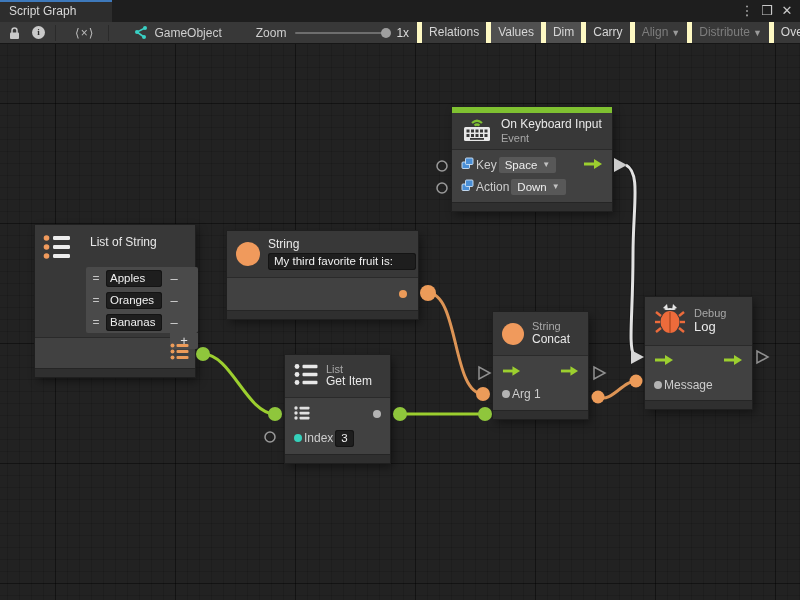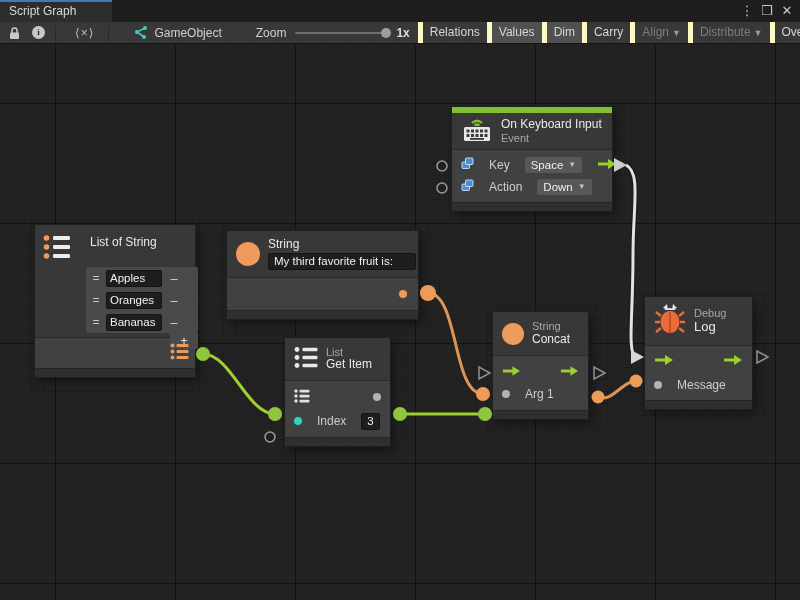--- a/index.html
+++ b/index.html
@@ -41,21 +41,21 @@
 
   
   .node { position:absolute; background:#ffffff; box-shadow:0 0 0 1px #1f1f1f, 3px 4px 9px rgba(0,0,0,0.45); }
   .nheader { background:#383838; border-bottom:1px solid #2a2a2a; display:flex; align-items:center; gap:8px; padding:5px 9px; }
   .nbody { background:#414141; }
   .nfooter { height:9px; background:#2f2f2f; border-top:1px solid #252525; }
   .evbar { height:6px; background:#7FC131; }
   .tcol { display:flex; flex-direction:column; justify-content:center; line-height:1.15; }
   .title { font-size:12px; color:#e9e9e9; }
   .subtitle { font-size:11px; color:#a8a8a8; }
-  .prow { display:flex; align-items:center; height:22px; padding:0 9px; gap:15px; font-size:12px; color:#cdcdcd; }
+  .prow { display:flex; align-items:center; height:22px; padding:0 9px; gap:2px; font-size:12px; color:#cdcdcd; }
   .circle-icon { border-radius:50%; background:#F09A5C; flex:0 0 auto; }
   .sz24 { width:24px; height:24px; } .sz22 { width:22px; height:22px; }
   .pdot { width:8px; height:8px; border-radius:50%; flex:0 0 auto; }
   .gray { background:#b3b3b3; } .orange { background:#EC9B59; } .teal { background:#35D0BA; }
   .dfield { background:#1e1e1e; border-radius:3px; box-shadow:inset 0 0 0 1px #141414;
             color:#f0f0f0; font-size:11.5px; padding:1px 6px; line-height:15px; }
   .drop { display:inline-flex; align-items:center; gap:5px; background:#585858; border-radius:2px;
           padding:1px 6px; font-size:11.5px; color:#eee; line-height:14px; }
   .drop .caret { font-size:8px; color:#c2c2c2; }
 
@@ -104,21 +104,21 @@
           <circle cx="13" cy="3" r="2" fill="#39D0C4"></circle>
           <circle cx="5" cy="7" r="2" fill="#39D0C4"></circle>
           <circle cx="12" cy="12" r="2" fill="#39D0C4"></circle>
         </svg>
     </span>
     <span style="margin-left:6px;">GameObject</span>
     <span style="margin-left:34px;">Zoom</span>
     <span class="slider" style="margin-left:9px;">
       <span class="thumb"></span>
     </span>
-    <span style="margin-left:9px; color:#dcdcdc;font-weight:bold;">1x</span>
+    <span style="margin-left:9px; color:#dcdcdc;">1x</span>
     <span class="tbtn" style="margin-left:8px;">Relations</span>
     <span class="tbtn active">Values</span>
     <span class="tbtn active">Dim</span>
     <span class="tbtn">Carry</span>
     <span class="tbtn disabled"><span>Align</span><span class="caret">▼</span></span>
     <span class="tbtn disabled"><span>Distribute</span><span class="caret">▼</span></span>
     <span class="tbtn">Overview</span>
 
   </div>
 
@@ -255,21 +255,21 @@
         <div class="title">String</div>
         <span class="dfield" style="width:148px; white-space:nowrap; overflow:hidden;">My third favorite fruit is:</span>
       </div>
     </div>
     <div class="nbody" style="height:32px; display:flex; align-items:center; justify-content:flex-end; padding:0 11px;">
       <span class="pdot orange"></span>
     </div>
     <div class="nfooter"></div>
   </div>
 
-  <div class="node" style="left:285px; top:338px; width:105px;">
+  <div class="node" style="left:285px; top:355px; width:105px;">
     <div class="nheader" style="height:43px;">
       <span>
         <svg width="24" height="23" viewBox="0 0 24 23">
           <g fill="#e8e8e8">
               <circle cx="3" cy="3.5" r="2.4"></circle>
               <rect x="8.5" y="1.8" width="15" height="3.5" rx="1"></rect>
               <circle cx="3" cy="11.5" r="2.4"></circle>
               <rect x="8.5" y="9.8" width="15" height="3.5" rx="1"></rect>
               <circle cx="3" cy="19.5" r="2.4"></circle>
               <rect x="8.5" y="17.8" width="15" height="3.5" rx="1"></rect>

